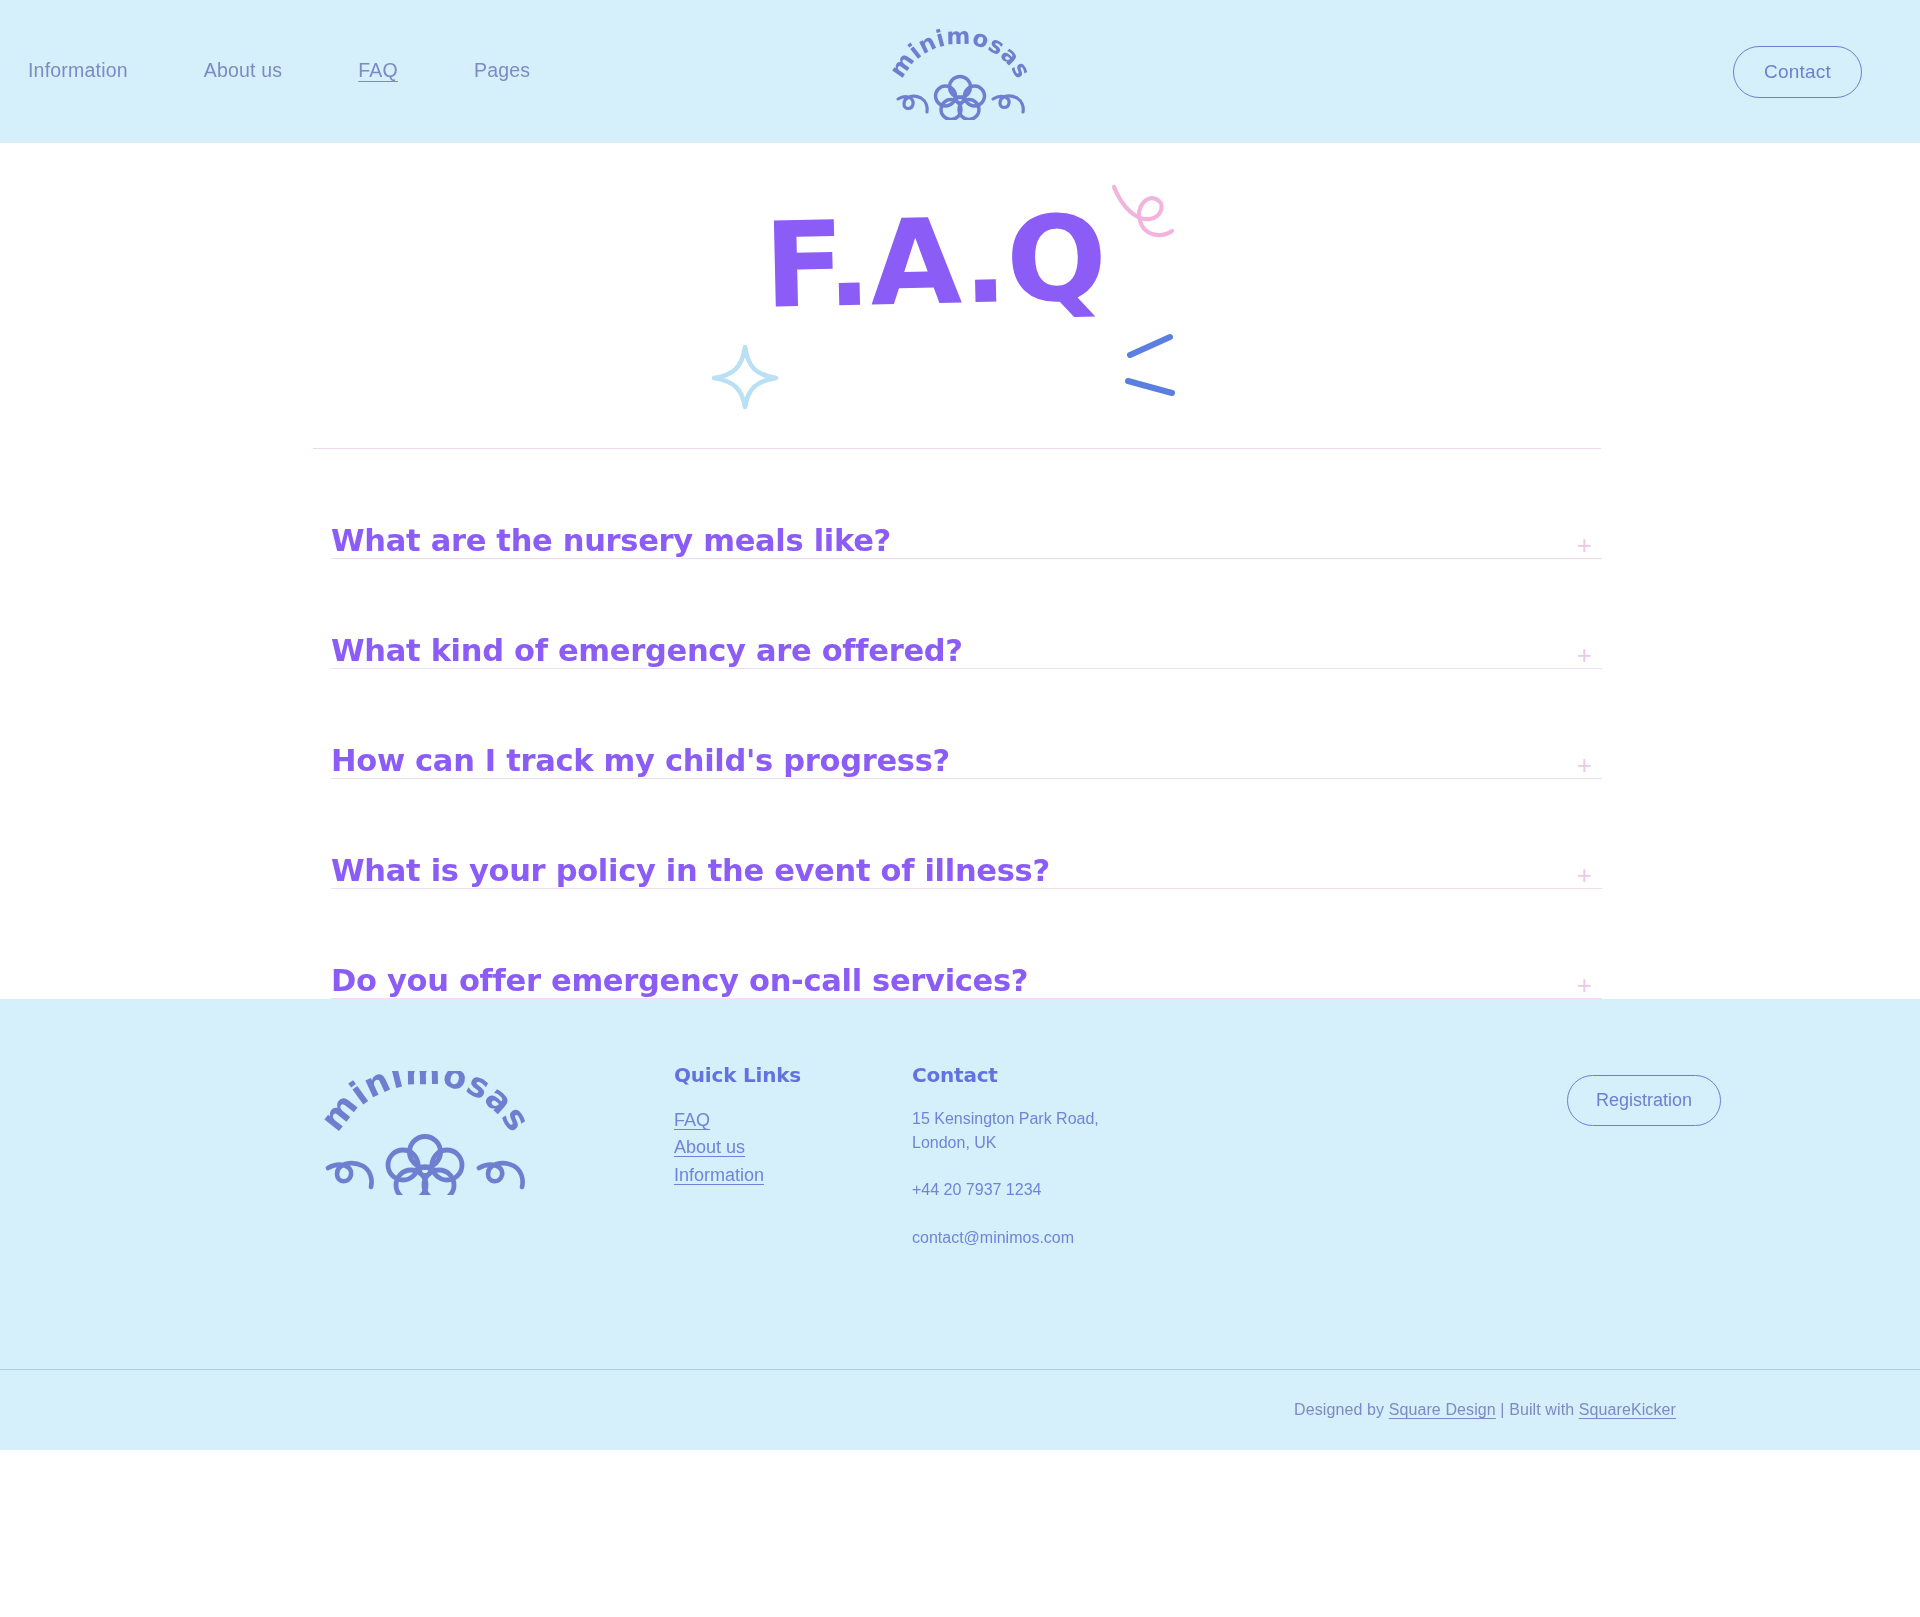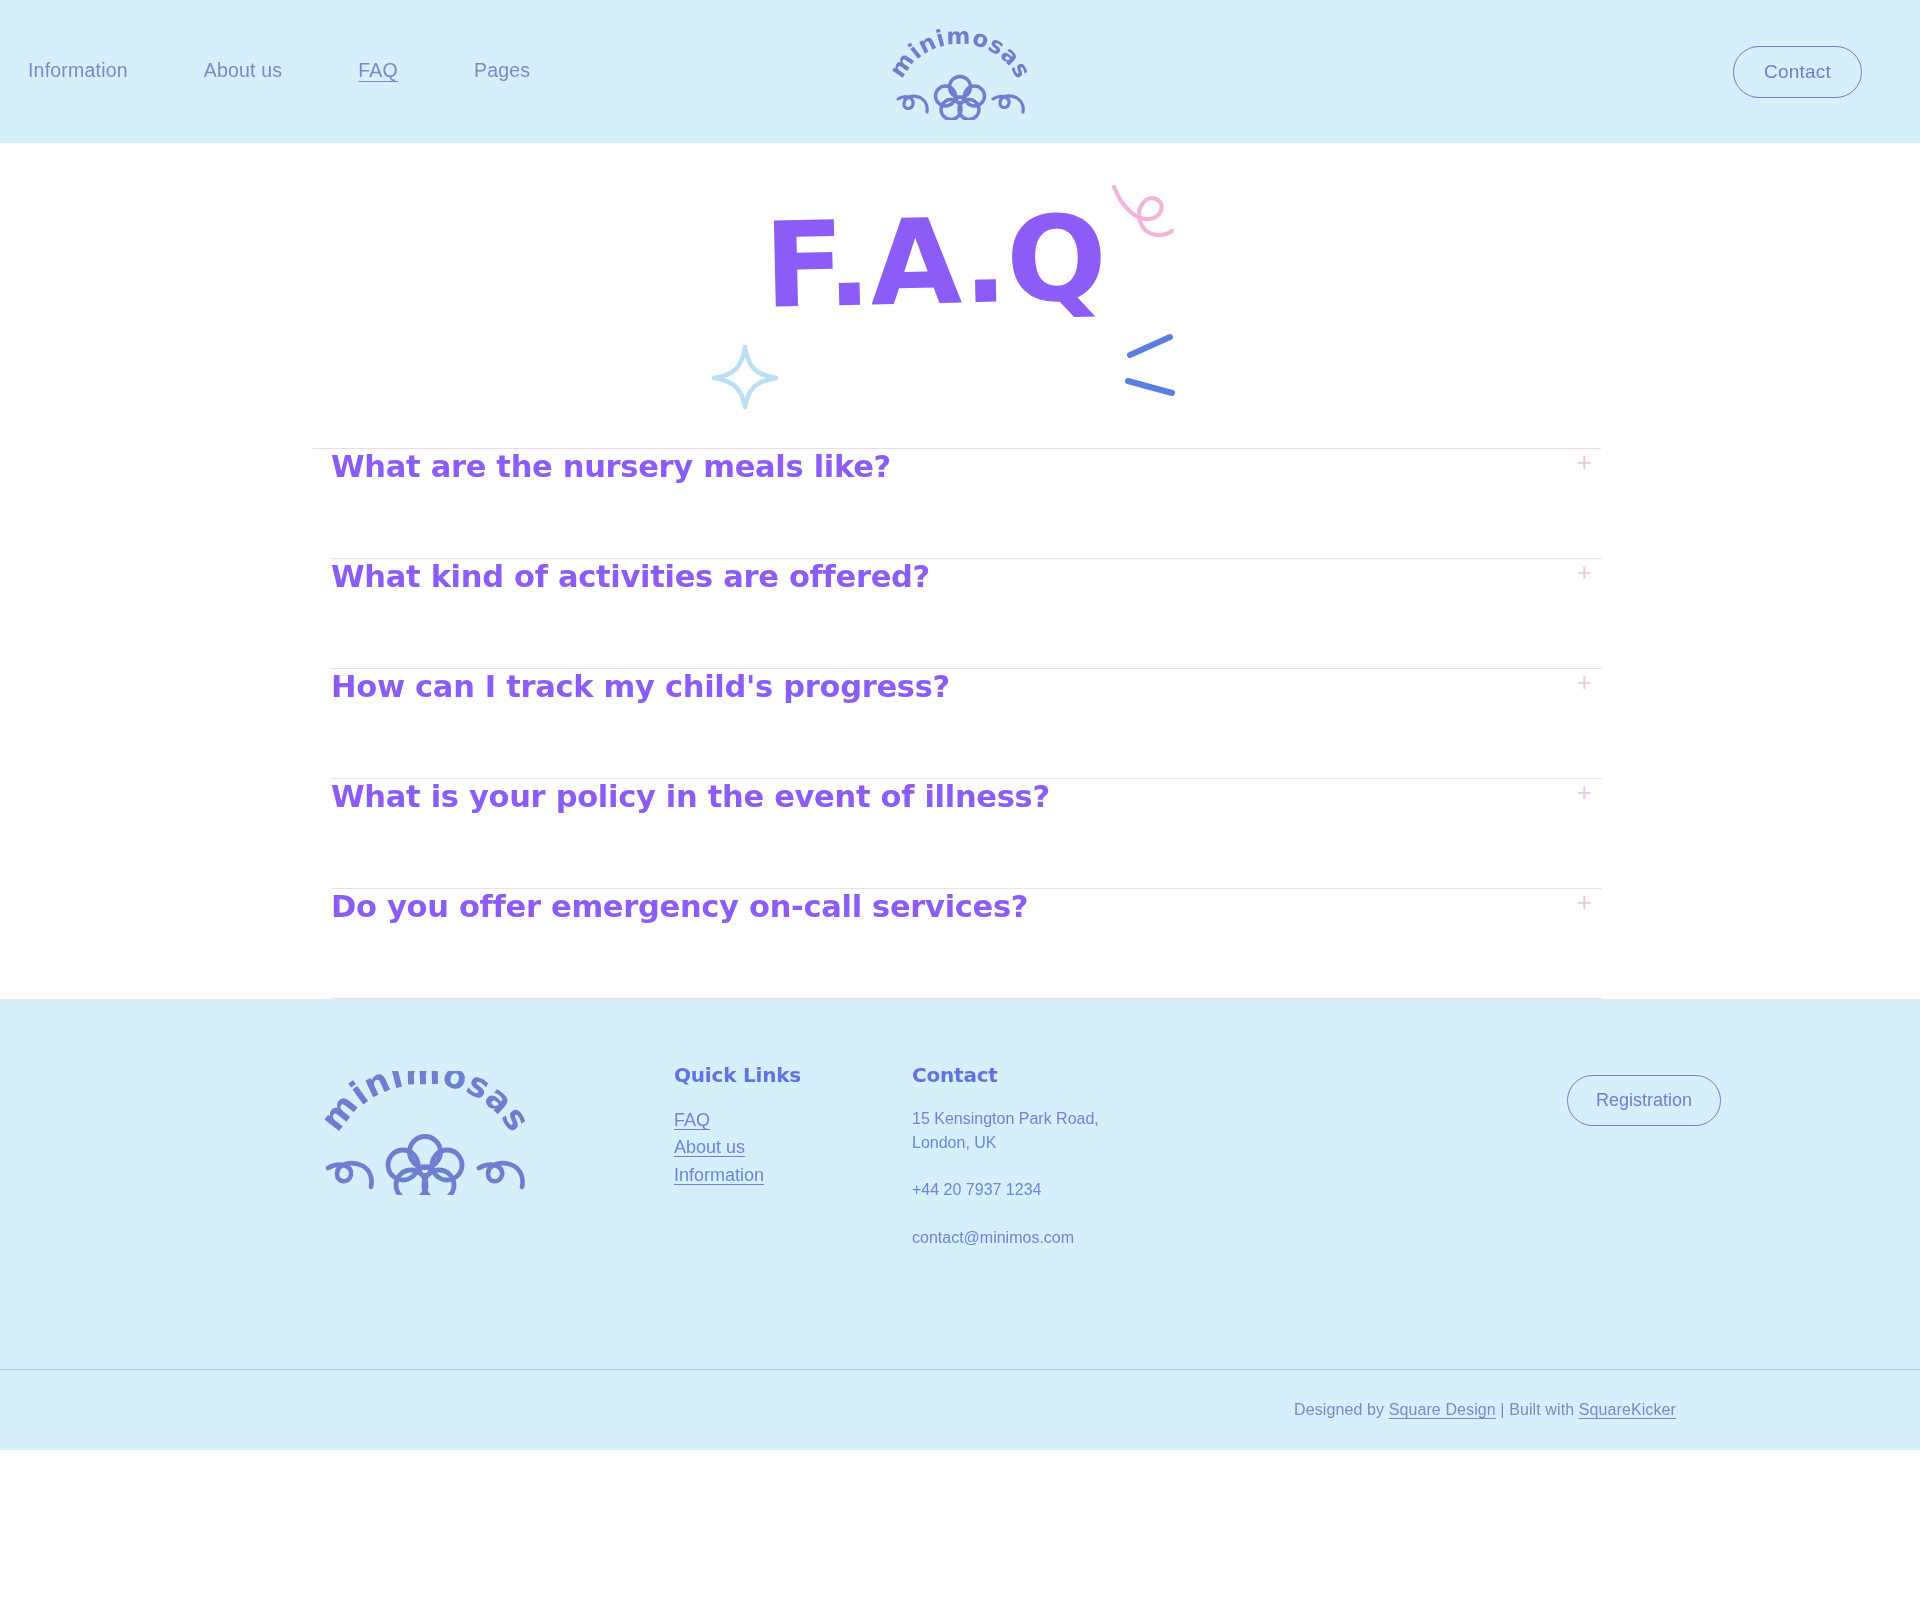--- a/index.html
+++ b/index.html
@@ -82,21 +82,21 @@
     width:1300px;
     margin:0 auto;
     padding-left:12px;
   }
   .faq-top-rule {
     height:1px; background:#efd9ee;
     margin-left:-9px; margin-right:9px;
   }
   .faq-item { position:relative; }
   .faq-row {
-    display:flex; align-items:flex-start; justify-content:space-between;
+    display:flex; align-items:flex-end; justify-content:space-between;
     height:109px;
     padding:0 8px 0 9px;
     cursor:pointer;
     gap:16px;
   }
   .faq-q {
     font-size:30.5px;
     font-weight:800;
     color:#8b5cf6;
     font-family:"DejaVu Sans", sans-serif;
@@ -231,21 +231,21 @@
       <div class="faq-item">
         <div class="faq-row">
           <span class="faq-q">What are the nursery meals like?</span>
           <span class="faq-plus">+</span>
         </div>
         <div class="faq-rule"></div>
       </div>
 
       <div class="faq-item">
         <div class="faq-row">
-          <span class="faq-q">What kind of activities are offered?</span>
+          <span class="faq-q">What kind of emergency are offered?</span>
           <span class="faq-plus">+</span>
         </div>
         <div class="faq-rule"></div>
       </div>
 
       <div class="faq-item">
         <div class="faq-row">
           <span class="faq-q">How can I track my child's progress?</span>
           <span class="faq-plus">+</span>
         </div>

